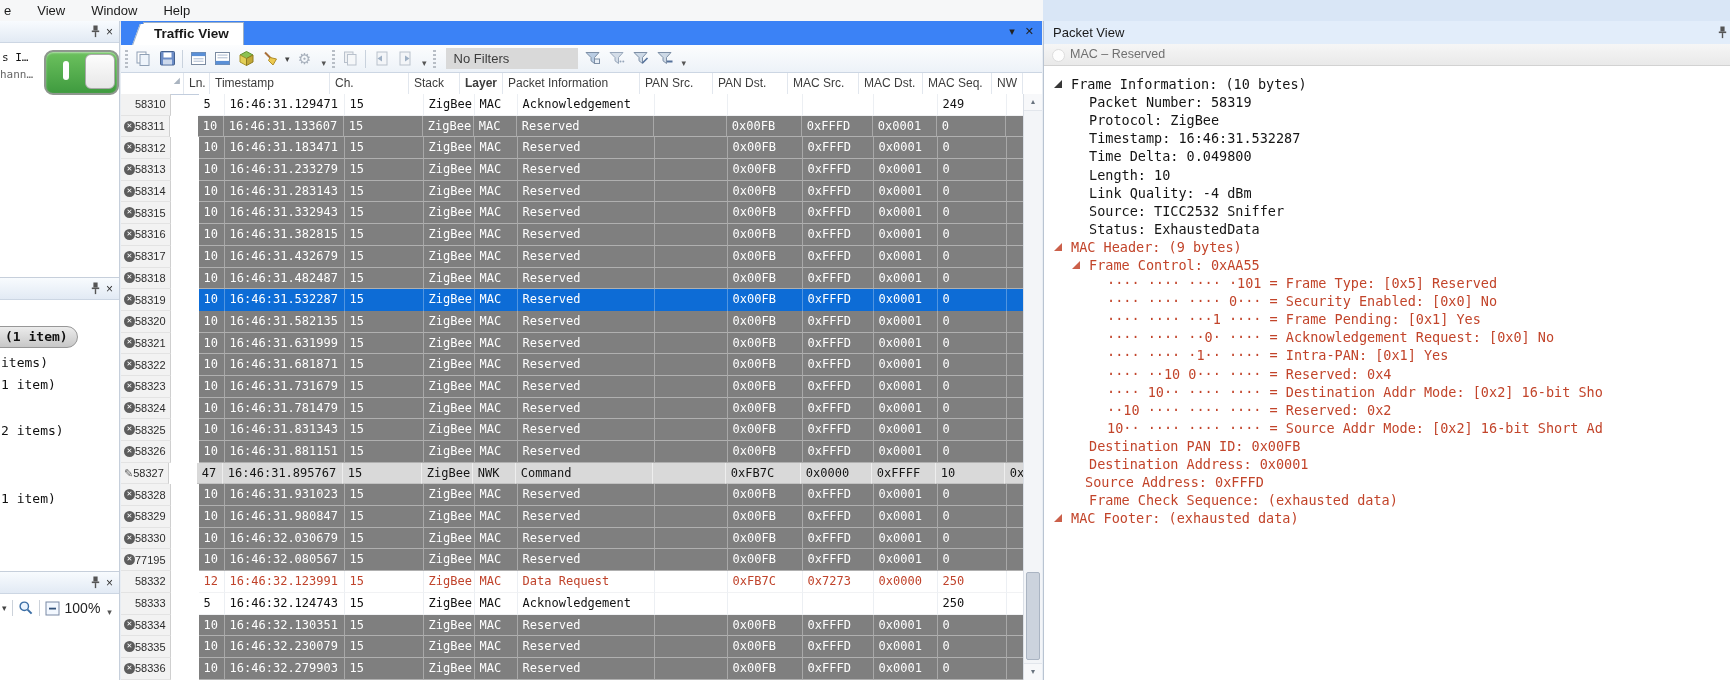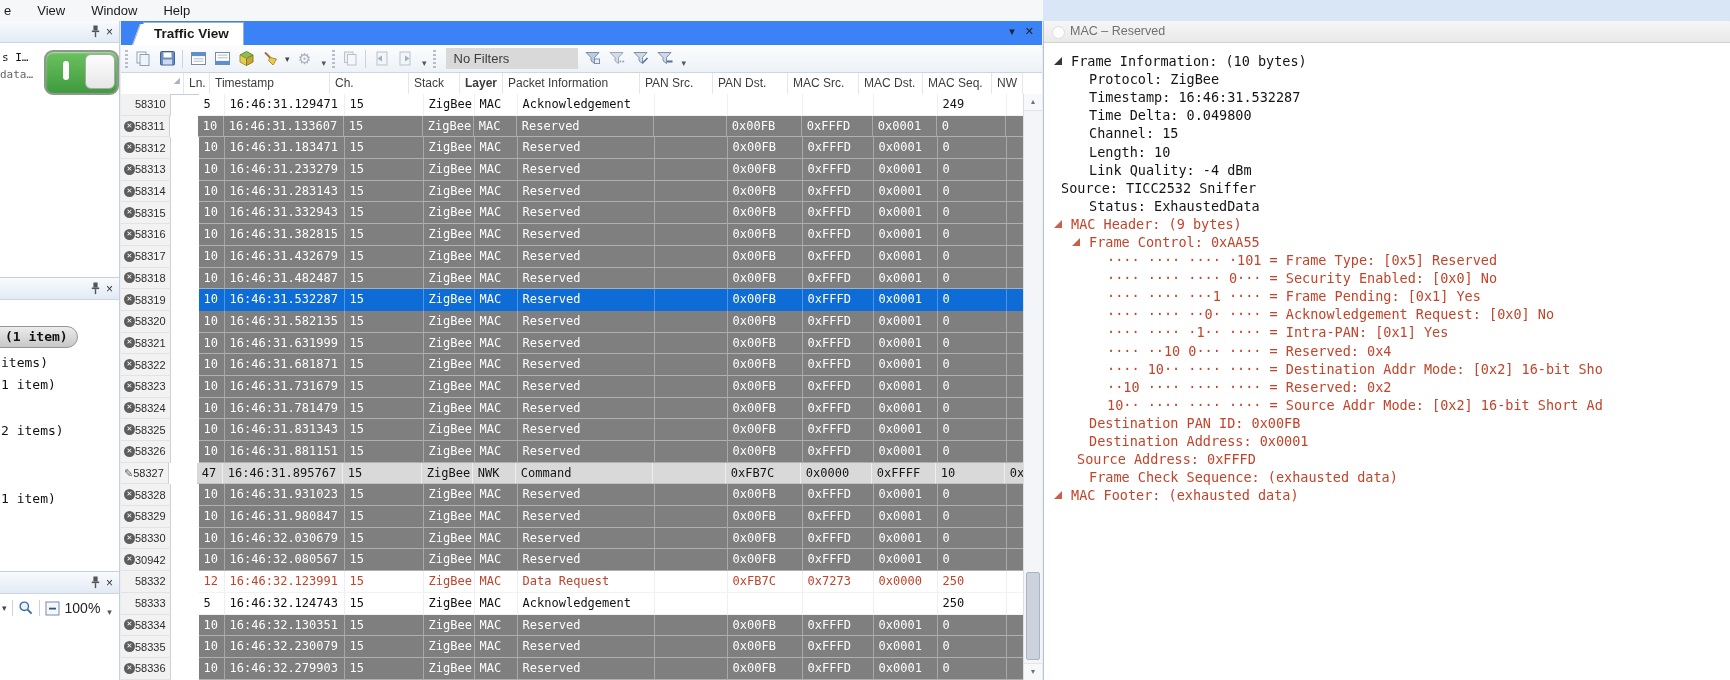--- a/index.html
+++ b/index.html
@@ -103,21 +103,21 @@
     <div class="lpanel lp1">
       <div class="phead">
         <svg class="pinsvg" width="9" height="13" viewBox="0 0 9 13">
             <rect x="2.4" y="0.5" width="4.2" height="5" fill="#555"></rect>
             <rect x="0.8" y="5.5" width="7.4" height="1.6" fill="#555"></rect>
             <rect x="3.8" y="7.1" width="1.4" height="5" fill="#555"></rect>
           </svg>
         <span class="x">×</span>
       </div>
       <span class="txt1">s I…</span>
-      <span class="txt2">data…</span>
+      <span class="txt2">hann…</span>
       <div class="toggle">
         <div class="bar"></div>
         <div class="knob"></div>
       </div>
     </div>
 
     <div class="lpanel lp2">
       <div class="phead">
         <svg class="pinsvg" width="9" height="13" viewBox="0 0 9 13">
             <rect x="2.4" y="0.5" width="4.2" height="5" fill="#555"></rect>
@@ -706,21 +706,21 @@
             <div class="cell" style="width: 75px;">0x00FB</div>
             <div class="cell" style="width: 71px;">0xFFFD</div>
             <div class="cell" style="width: 64px;">0x0001</div>
             <div class="cell" style="width: 69px;">0</div>
             <div class="cell" style="width: 31px;"></div>
           </div>
         </div>
         <div class="row gray">
           <div class="gut">
             <span class="err">✕</span>
-            <span class="num">30942</span>
+            <span class="num">77195</span>
           </div>
           <div class="cells">
             <div class="cell" style="width: 26px;">10</div>
             <div class="cell" style="width: 120px;">16:46:32.080567</div>
             <div class="cell" style="width: 79px;">15</div>
             <div class="cell" style="width: 51px;">ZigBee</div>
             <div class="cell" style="width: 43px;">MAC</div>
             <div class="cell" style="width: 137px;">Reserved</div>
             <div class="cell" style="width: 73px;"></div>
             <div class="cell" style="width: 75px;">0x00FB</div>
@@ -833,56 +833,64 @@
       </div>
 
     <div class="vscroll">
       <div class="sbtn up">▴</div>
       <div class="sthumb"></div>
       <div class="sbtn dn">▾</div>
     </div>
   </div>
 
   <div class="pv">
+    <div class="pvtitle">
+      <span>Packet View</span>
+      <svg class="pin" width="9" height="13" viewBox="0 0 9 13">
+          <rect x="2.4" y="0.5" width="4.2" height="5" fill="#555"></rect>
+          <rect x="0.8" y="5.5" width="7.4" height="1.6" fill="#555"></rect>
+          <rect x="3.8" y="7.1" width="1.4" height="5" fill="#555"></rect>
+        </svg>
+    </div>
     <div class="pvsub">
       <span class="dot"></span>
       <span>MAC – Reserved</span>
     </div>
     <div class="ptree" id="ptree">
         <div class="pline k" style="padding-left: 10px;">
           <span class="trislot">
             <span class="triglyph"></span>
           </span>
           <span>Frame Information: (10 bytes)</span>
         </div>
         <div class="pline k" style="padding-left: 28px;">
           <span class="trislot"></span>
+          <span>Packet Number: 58319</span>
+        </div>
+        <div class="pline k" style="padding-left: 28px;">
+          <span class="trislot"></span>
           <span>Protocol: ZigBee</span>
         </div>
         <div class="pline k" style="padding-left: 28px;">
           <span class="trislot"></span>
           <span>Timestamp: 16:46:31.532287</span>
         </div>
         <div class="pline k" style="padding-left: 28px;">
           <span class="trislot"></span>
           <span>Time Delta: 0.049800</span>
         </div>
         <div class="pline k" style="padding-left: 28px;">
           <span class="trislot"></span>
-          <span>Channel: 15</span>
+          <span>Length: 10</span>
         </div>
         <div class="pline k" style="padding-left: 28px;">
           <span class="trislot"></span>
-          <span>Length: 10</span>
+          <span>Link Quality: -4 dBm</span>
         </div>
         <div class="pline k" style="padding-left: 28px;">
-          <span class="trislot"></span>
-          <span>Link Quality: -4 dBm</span>
-        </div>
-        <div class="pline k" style="">
           <span class="trislot"></span>
           <span>Source: TICC2532 Sniffer</span>
         </div>
         <div class="pline k" style="padding-left: 28px;">
           <span class="trislot"></span>
           <span>Status: ExhaustedData</span>
         </div>
         <div class="pline r" style="padding-left: 10px;">
           <span class="trislot">
             <span class="triglyph"></span>
@@ -932,21 +940,21 @@
           <span>10·· ···· ···· ···· = Source Addr Mode: [0x2] 16-bit Short Ad</span>
         </div>
         <div class="pline r" style="padding-left: 28px;">
           <span class="trislot"></span>
           <span>Destination PAN ID: 0x00FB</span>
         </div>
         <div class="pline r" style="padding-left: 28px;">
           <span class="trislot"></span>
           <span>Destination Address: 0x0001</span>
         </div>
-        <div class="pline r" style="padding-left: 16px;">
+        <div class="pline r" style="padding-left: 24px;">
           <span class="trislot"></span>
           <span>Source Address: 0xFFFD</span>
         </div>
         <div class="pline r" style="padding-left: 28px;">
           <span class="trislot"></span>
           <span>Frame Check Sequence: (exhausted data)</span>
         </div>
         <div class="pline r" style="padding-left: 10px;">
           <span class="trislot">
             <span class="triglyph"></span>

